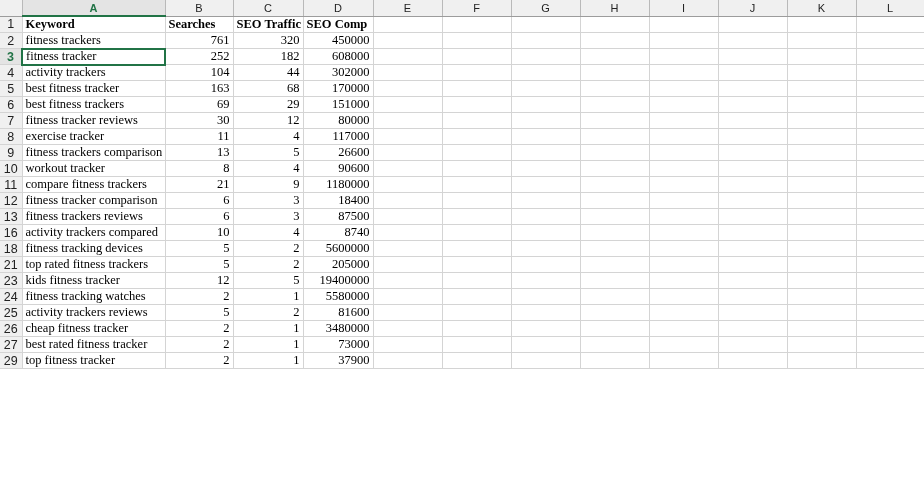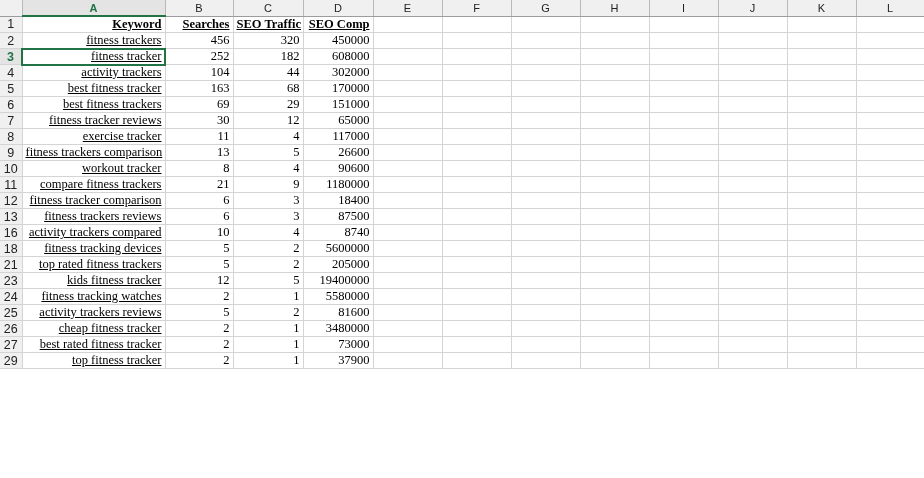--- a/index.html
+++ b/index.html
@@ -75,21 +75,21 @@
     color: #217346;
     font-weight: bold;
   }
   .cell-text {
     display: block;
     padding: 0 3px;
     line-height: 15px;
     overflow: hidden;
     white-space: nowrap;
   }
-  .ta-left { text-align: right; text-decoration: underline; }
+  .ta-left { text-align: left; }
   .ta-right { text-align: right; }
   .bold { font-weight: bold; }
   td.selected {
     outline: 2px solid #217346;
     outline-offset: -1px;
   }
   
   col.c-rh { width: 22px; }
   col.c-a  { width: 143px; }
   col.c-b  { width: 68px; }
@@ -178,21 +178,21 @@
           <td>
             <span class="cell-text ta-left bold"></span>
           </td>
         </tr>
         <tr>
           <td class="rowhead">2</td>
           <td>
             <span class="cell-text ta-left">fitness trackers</span>
           </td>
           <td>
-            <span class="cell-text ta-right">456</span>
+            <span class="cell-text ta-right">761</span>
           </td>
           <td>
             <span class="cell-text ta-right">320</span>
           </td>
           <td>
             <span class="cell-text ta-right">450000</span>
           </td>
           <td></td>
           <td></td>
           <td></td>
@@ -299,21 +299,21 @@
           <td>
             <span class="cell-text ta-left">fitness tracker reviews</span>
           </td>
           <td>
             <span class="cell-text ta-right">30</span>
           </td>
           <td>
             <span class="cell-text ta-right">12</span>
           </td>
           <td>
-            <span class="cell-text ta-right">65000</span>
+            <span class="cell-text ta-right">80000</span>
           </td>
           <td></td>
           <td></td>
           <td></td>
           <td></td>
           <td></td>
           <td></td>
           <td></td>
           <td></td>
         </tr>

